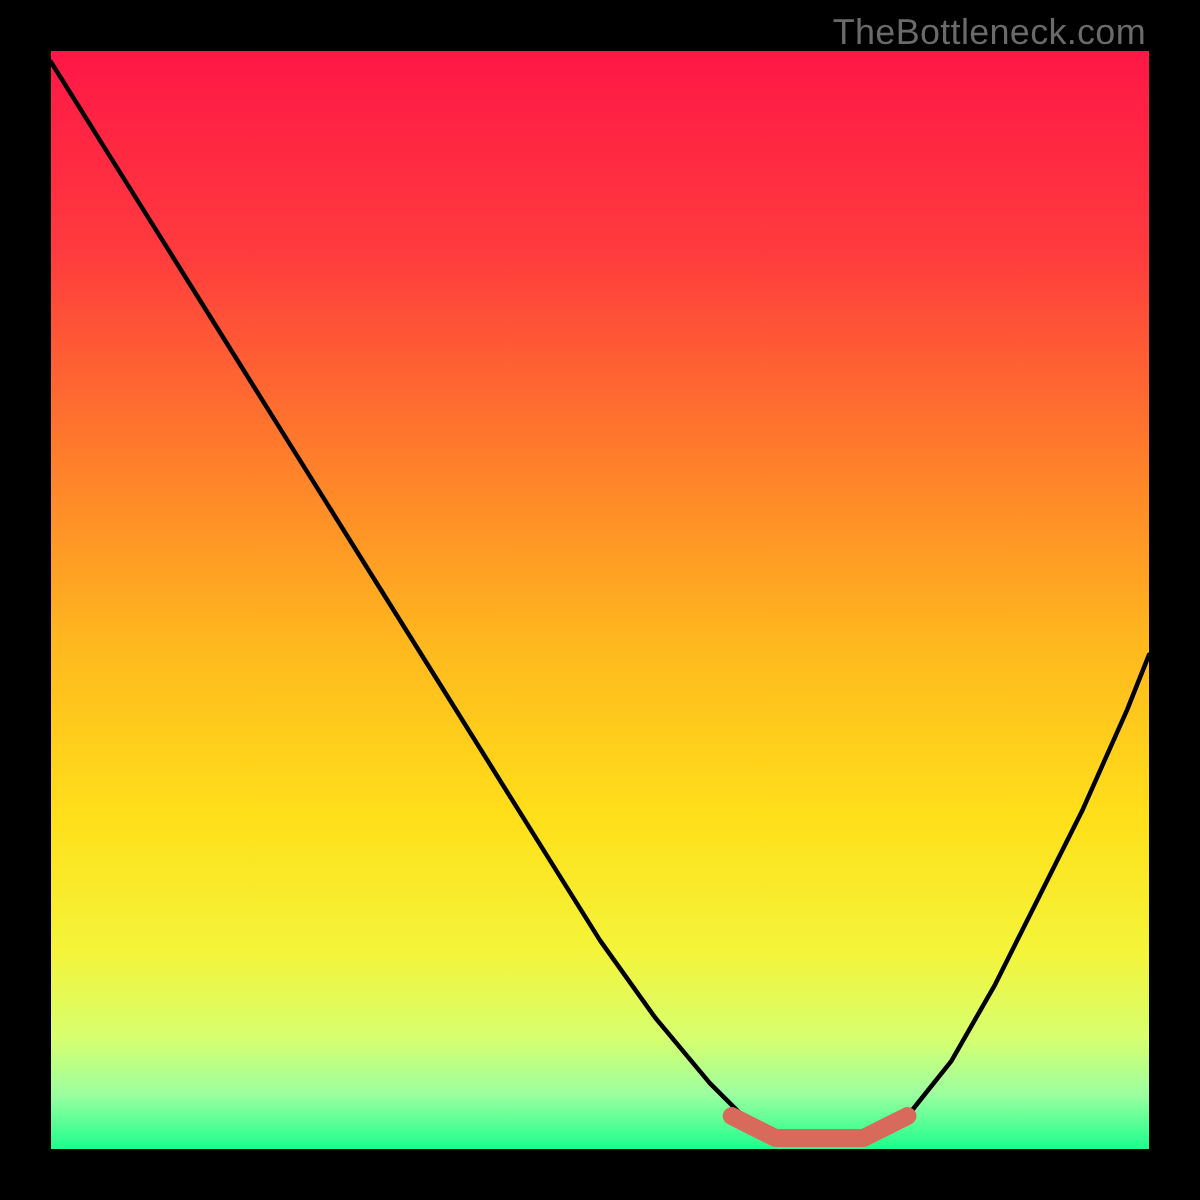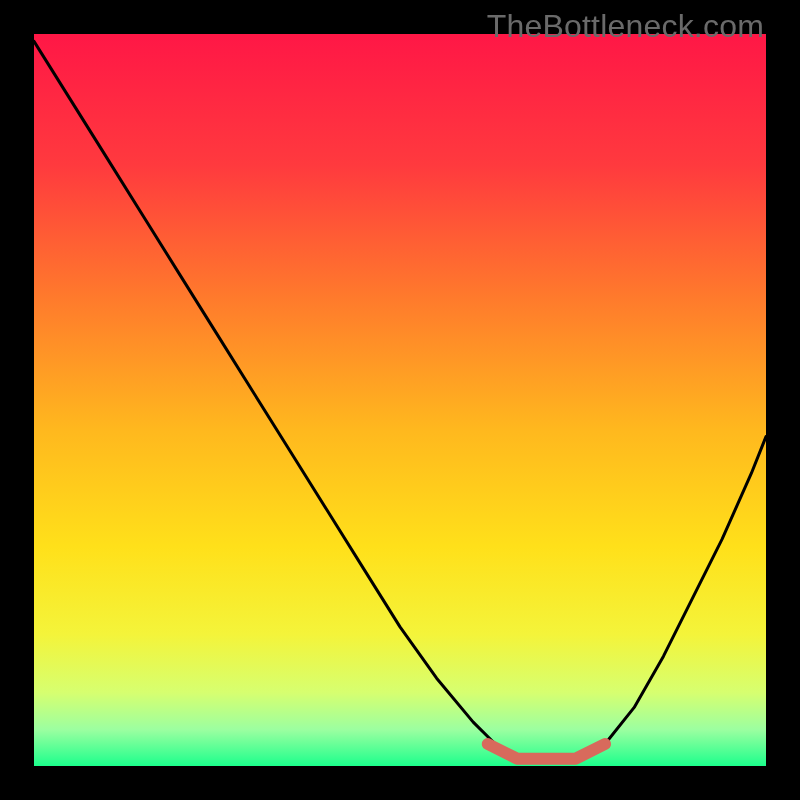--- a/index.html
+++ b/index.html
@@ -24,21 +24,21 @@
     left: 0;
     top: 0;
     width: 100%;
     height: 100%;
   }
   .watermark {
     position: absolute;
     top: 8px;
     right: 36px;
     color: #6a6a6a;
-    font-size: 32px;
+    font-size: 24px;
     letter-spacing: 0.2px;
     font-weight: 400;
     z-index: 10;
     pointer-events: none;
   }
   svg.curve {
     position: absolute;
     left: 0;
     top: 0;
     width: 100%;

